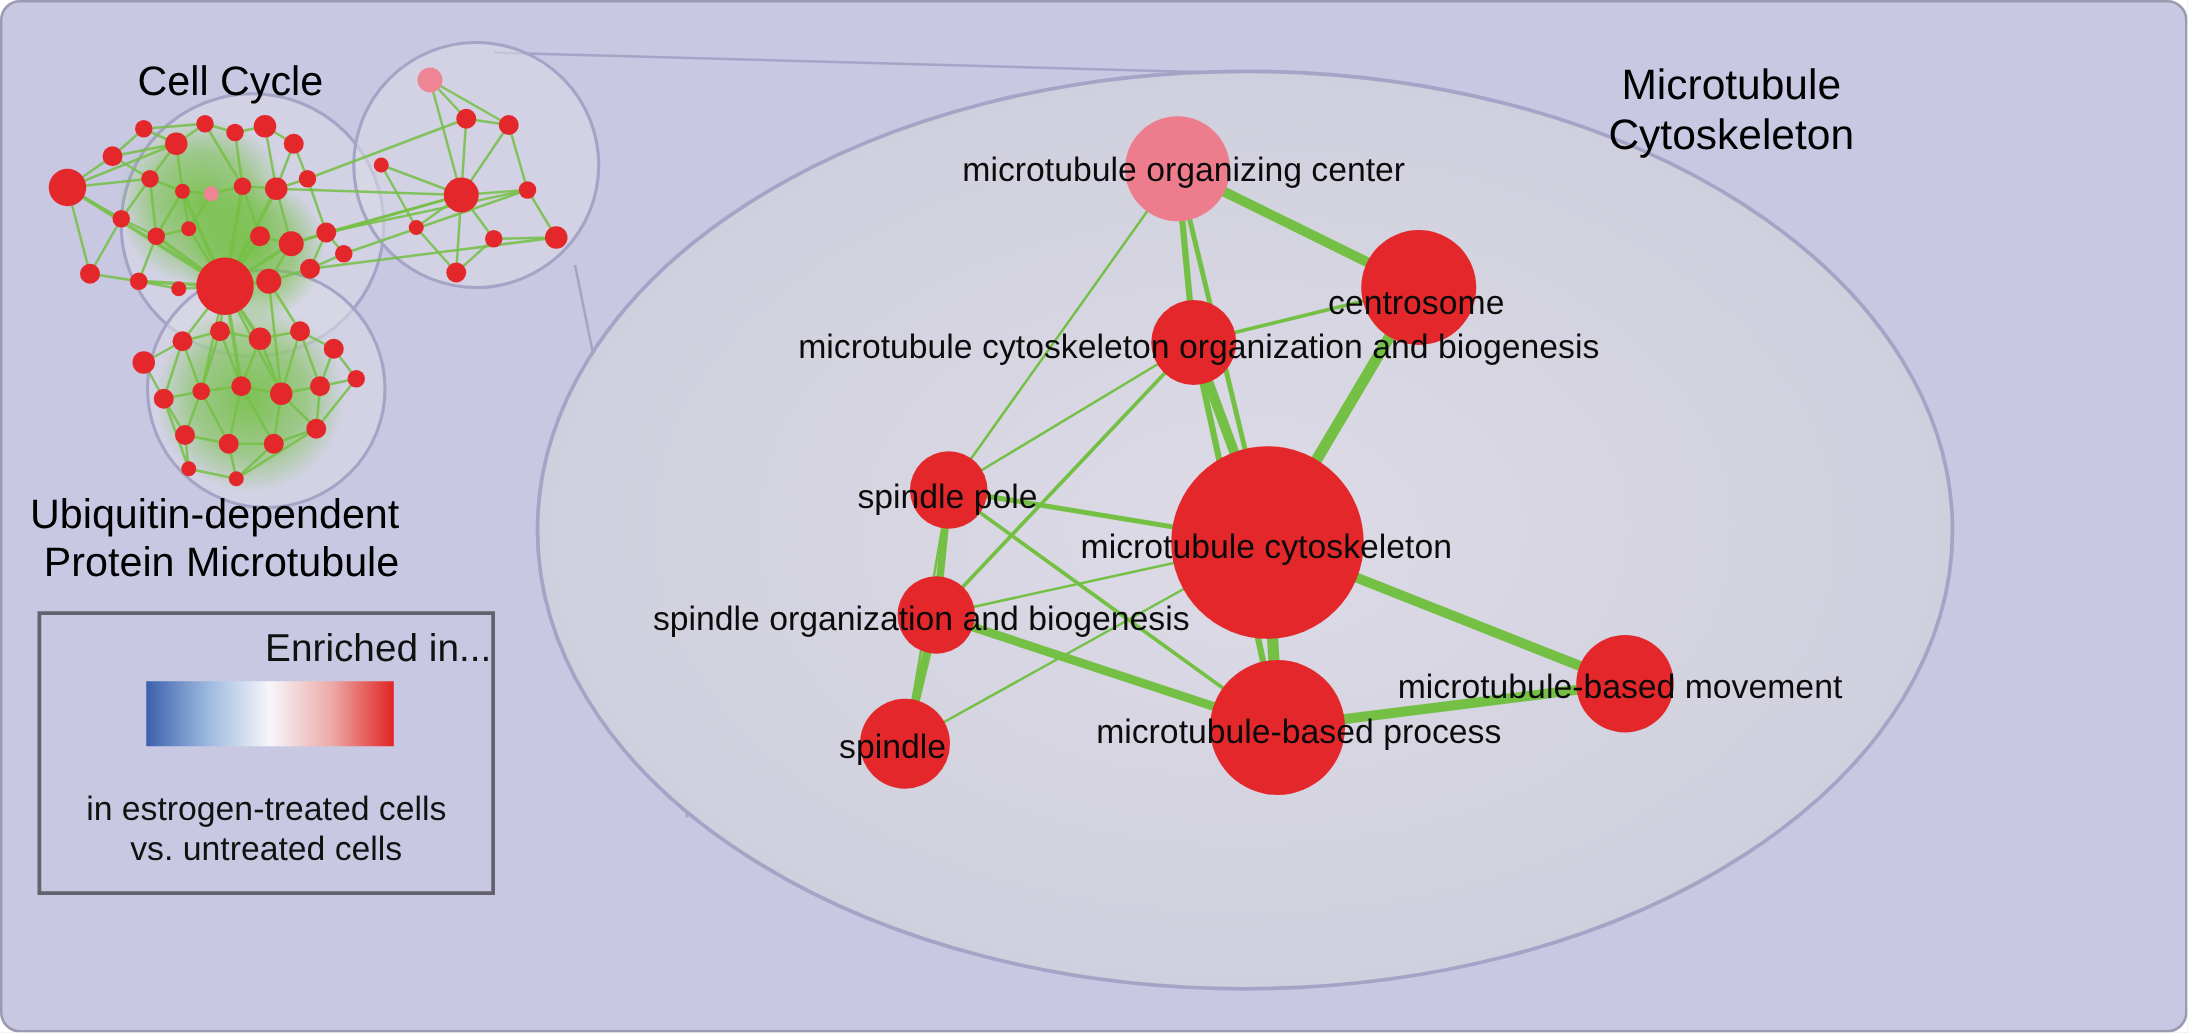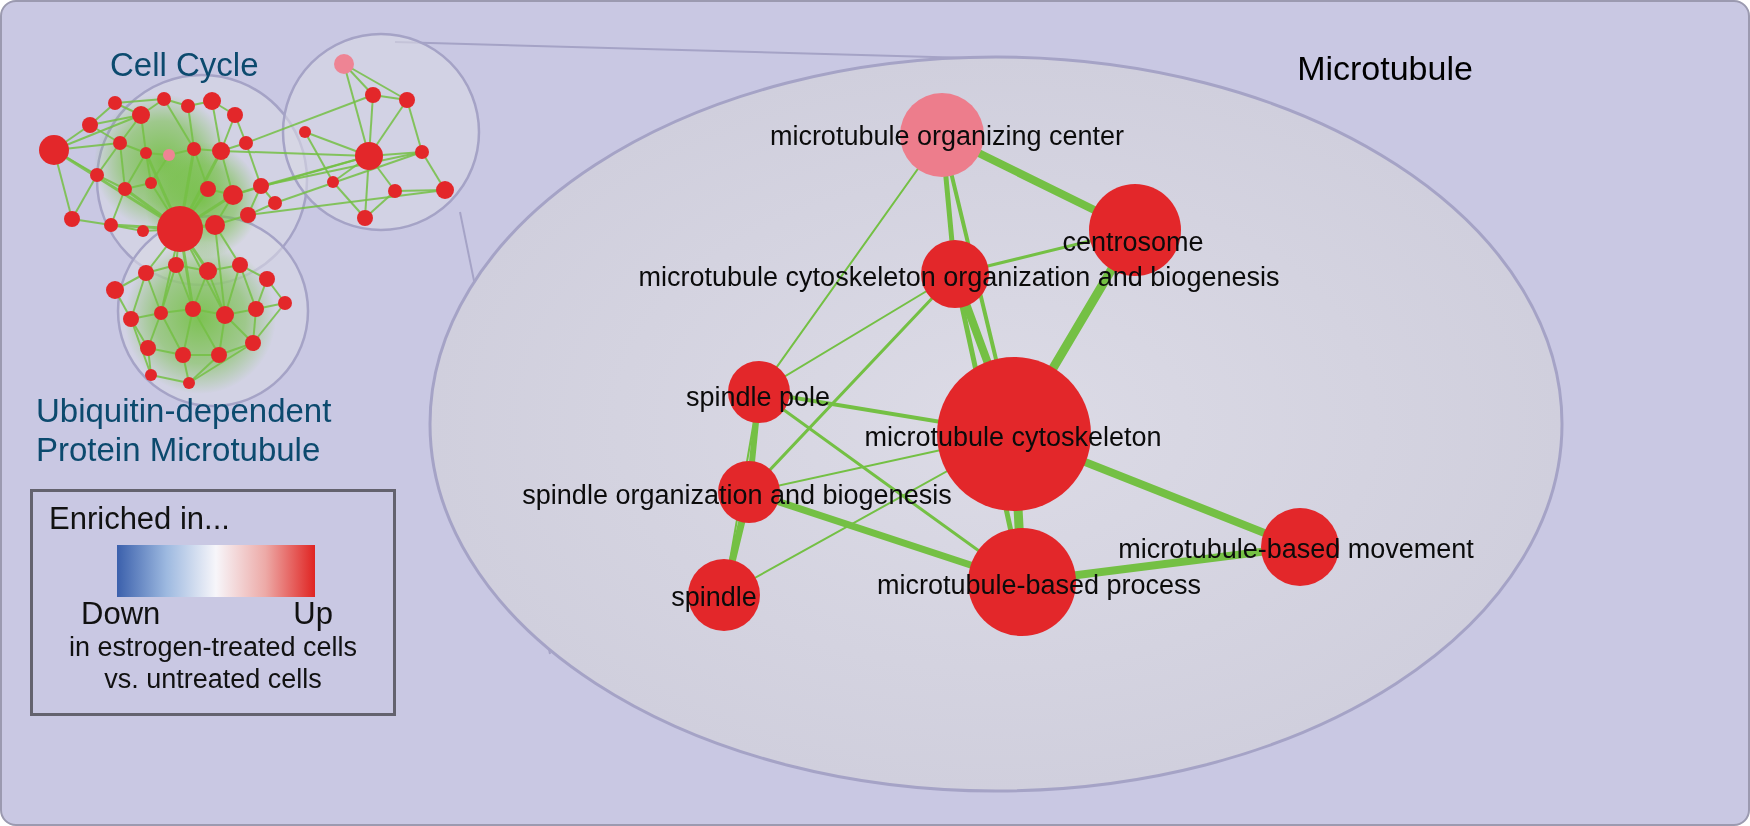--- a/index.html
+++ b/index.html
@@ -10,44 +10,44 @@
     background:#c9c8e3;
     border:2px solid #9b9ab0;
     border-radius:16px;
     overflow:hidden;
     font-family:"Liberation Sans", sans-serif;
   }
   #network-svg { position:absolute; left:0; top:0; }
   #network-svg text { font-family:"Liberation Sans", sans-serif; fill:#0b0b0b; }
   .overlay { position:absolute; }
   .cluster-label {
-    color:#0c4a6e;
+    color:#000000;
     font-size:33px;
     line-height:1.18;
     white-space:nowrap;
   }
   .lbl-cell-cycle { left:108px; top:44px; }
-  .lbl-ubiquitin { left:34px; top:390px; }
+  .lbl-ubiquitin { left:22px; top:390px;text-align:right; }
   .zoom-title {
     left:1262px; top:46px; width:242px;
     text-align:center;
     color:#000000;
     font-size:34px;
     line-height:1.18;
   }
   .legend {
     position:absolute;
     left:28px; top:487px;
     width:366px; height:227px;
     border:3px solid #63626e;
     background:transparent;
   }
   .legend-title {
-    position:absolute; top:9px; left:16px; width:100%;
-    text-align:left; font-size:31px; color:#111;
+    position:absolute; top:9px; left:0; width:100%;
+    text-align:right; font-size:31px; color:#111;
   }
   .legend-bar {
     position:absolute; left:84px; top:53px;
     width:198px; height:52px;
   }
   .legend-scale {
     position:absolute; top:104px; left:0; right:0;
     display:flex; justify-content:space-between;
     padding:0 60px 0 48px;
     font-size:31px; color:#111;
@@ -312,26 +312,23 @@
 
   <div class="overlay cluster-label lbl-cell-cycle">Cell Cycle</div>
 
   <div class="overlay cluster-label lbl-ubiquitin">
     <div>Ubiquitin-dependent</div>
     <div>Protein Microtubule</div>
   </div>
 
   <div class="overlay zoom-title">
     <div>Microtubule</div>
+    <div>Cytoskeleton</div>
   </div>
 
   <div class="legend">
     <div class="legend-title">Enriched in...</div>
     <div class="legend-bar" style="background: linear-gradient(to right, rgb(59, 96, 172), rgb(157, 185, 224), rgb(247, 246, 250), rgb(237, 170, 167), rgb(224, 36, 34));"></div>
-    <div class="legend-scale">
-      <span>Down</span>
-      <span>Up</span>
-    </div>
     <div class="legend-cap legend-cap1">in estrogen-treated cells</div>
     <div class="legend-cap legend-cap2">vs. untreated cells</div>
   </div>
 
 </div>
 
 </body></html>

